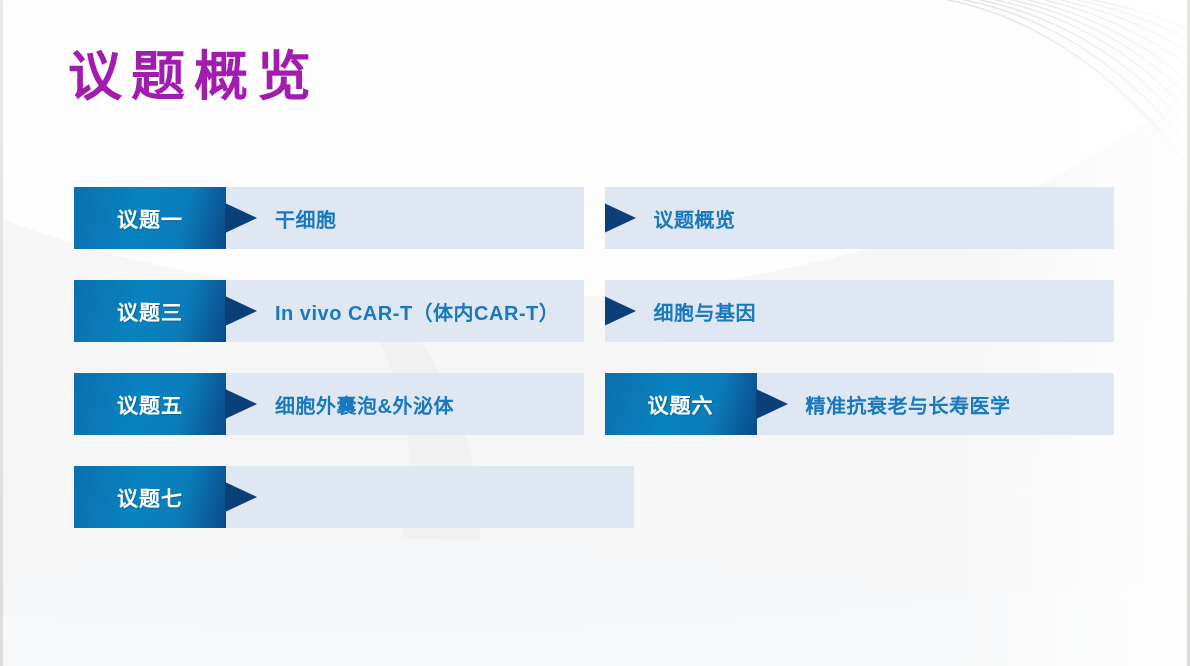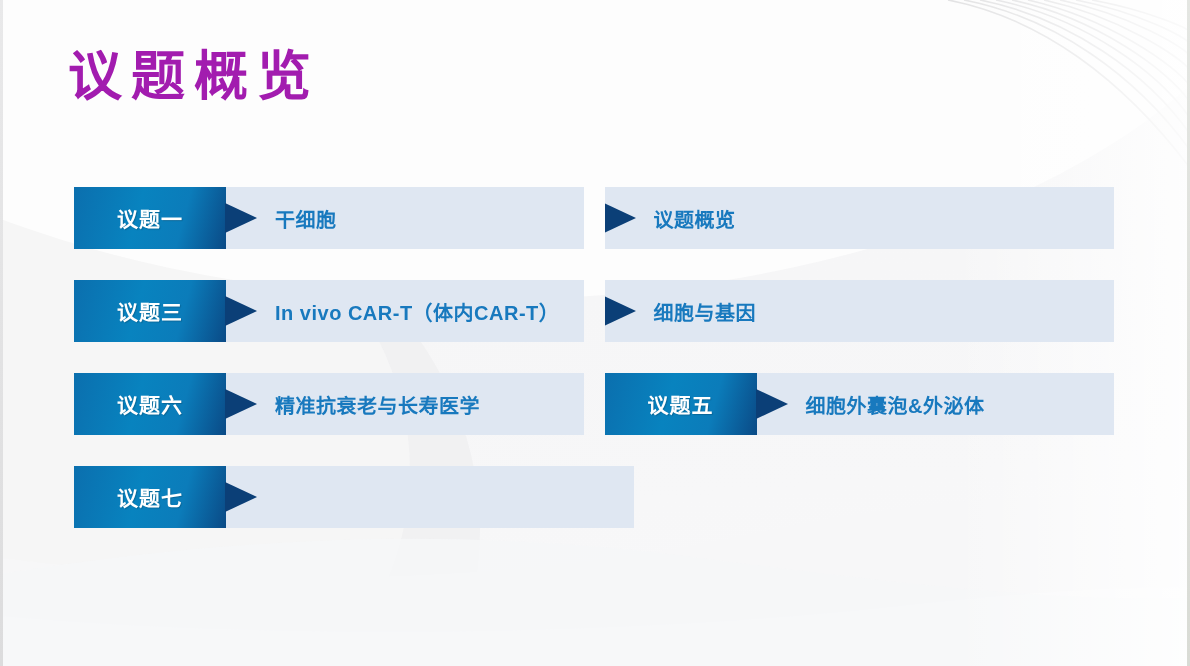--- a/index.html
+++ b/index.html
@@ -249,40 +249,40 @@
             <path d="M0 16 L32 31 L0 46 Z" fill="#0b3f77"></path>
           </svg>
         </div>
         <div class="topic-text">细胞与基因</div>
       </div>
     </div>
 
     <div class="row">
       <div class="topic">
         <div class="topic-tag">
+          <span class="topic-tag-label">议题五</span>
+        </div>
+        <div class="topic-arrow">
+          <svg width="36" height="62" viewBox="0 0 36 62" xmlns="http://www.w3.org/2000/svg" aria-hidden="true">
+            <path d="M0 16 L32 31 L0 46 Z" fill="#0b3f77"></path>
+          </svg>
+        </div>
+        <div class="topic-text">细胞外囊泡&amp;外泌体</div>
+      </div>
+
+      <div class="topic">
+        <div class="topic-tag">
           <span class="topic-tag-label">议题六</span>
         </div>
         <div class="topic-arrow">
           <svg width="36" height="62" viewBox="0 0 36 62" xmlns="http://www.w3.org/2000/svg" aria-hidden="true">
             <path d="M0 16 L32 31 L0 46 Z" fill="#0b3f77"></path>
           </svg>
         </div>
         <div class="topic-text">精准抗衰老与长寿医学</div>
-      </div>
-
-      <div class="topic">
-        <div class="topic-tag">
-          <span class="topic-tag-label">议题五</span>
-        </div>
-        <div class="topic-arrow">
-          <svg width="36" height="62" viewBox="0 0 36 62" xmlns="http://www.w3.org/2000/svg" aria-hidden="true">
-            <path d="M0 16 L32 31 L0 46 Z" fill="#0b3f77"></path>
-          </svg>
-        </div>
-        <div class="topic-text">细胞外囊泡&amp;外泌体</div>
       </div>
     </div>
 
     <div class="row">
       <div class="topic">
         <div class="topic-tag">
           <span class="topic-tag-label">议题七</span>
         </div>
         <div class="topic-arrow">
           <svg width="36" height="62" viewBox="0 0 36 62" xmlns="http://www.w3.org/2000/svg" aria-hidden="true">

